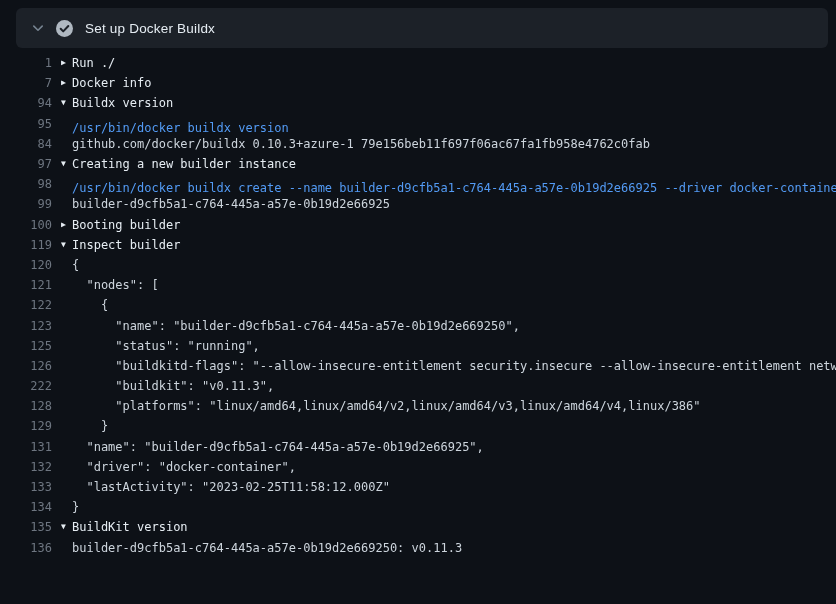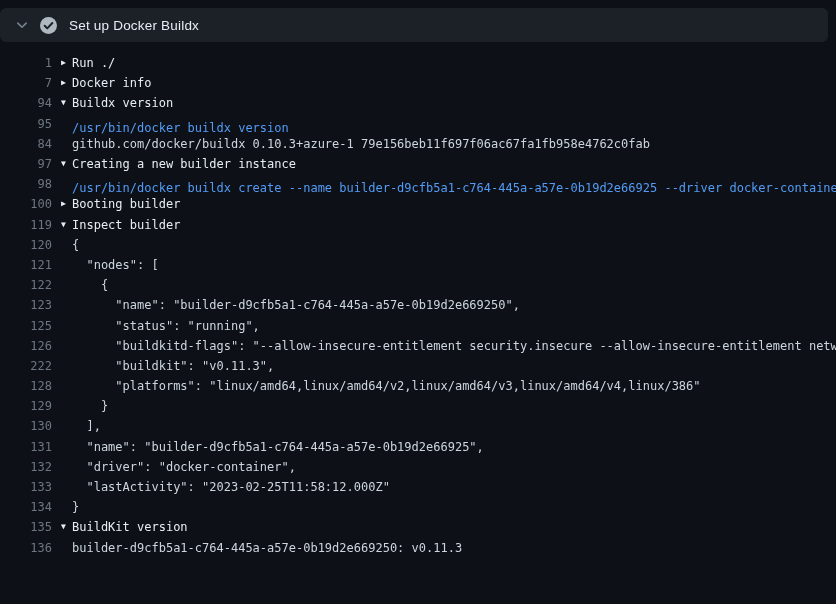--- a/index.html
+++ b/index.html
@@ -13,21 +13,21 @@
     --check-fill:#afb8c1;
   }
   *{box-sizing:border-box;}
   html,body{margin:0;padding:0;}
   body{
     width:836px;height:604px;overflow:hidden;position:relative;
     background:var(--page-bg);
     font-family:"DejaVu Sans Mono","Liberation Mono",monospace;
   }
   .step-header{
-    position:absolute;left:0;right:8px;top:8px;height:34px;
+    position:absolute;left:16px;right:8px;top:8px;height:40px;
     background:var(--header-bg);border-radius:6px;
     display:flex;align-items:center;padding:0 10px;cursor:pointer;
   }
   .chev{width:16px;height:16px;margin:0 10px 0 4px;display:flex;align-items:center;justify-content:center;}
   .statuscircle{width:17px;height:17px;margin-right:12px;display:flex;align-items:center;justify-content:center;}
   .step-title{
     font-family:"Liberation Sans","DejaVu Sans",sans-serif;
     font-size:13.5px;color:var(--title-color);letter-spacing:.2px;
   }
   .log{
@@ -70,31 +70,31 @@
 </div>
 
 <div class="log">
     <div class="line group"><span class="num">1</span><span class="arrow">▶</span><span class="text grouptitle">Run ./</span></div>
     <div class="line group"><span class="num">7</span><span class="arrow">▶</span><span class="text grouptitle">Docker info</span></div>
     <div class="line group"><span class="num">94</span><span class="arrow">▼</span><span class="text grouptitle">Buildx version</span></div>
     <div class="line"><span class="num">95</span><span class="arrow"></span><span class="text cmd">/usr/bin/docker buildx version</span></div>
     <div class="line"><span class="num">84</span><span class="arrow"></span><span class="text">github.com/docker/buildx 0.10.3+azure-1 79e156beb11f697f06ac67fa1fb958e4762c0fab</span></div>
     <div class="line group"><span class="num">97</span><span class="arrow">▼</span><span class="text grouptitle">Creating a new builder instance</span></div>
     <div class="line"><span class="num">98</span><span class="arrow"></span><span class="text cmd">/usr/bin/docker buildx create --name builder-d9cfb5a1-c764-445a-a57e-0b19d2e66925 --driver docker-container</span></div>
+    <div class="line"><span class="num">99</span><span class="arrow"></span><span class="text">builder-d9cfb5a1-c764-445a-a57e-0b19d2e66925</span></div>
     <div class="line group"><span class="num">100</span><span class="arrow">▶</span><span class="text grouptitle">Booting builder</span></div>
     <div class="line group"><span class="num">119</span><span class="arrow">▼</span><span class="text grouptitle">Inspect builder</span></div>
     <div class="line"><span class="num">120</span><span class="arrow"></span><span class="text">{</span></div>
     <div class="line"><span class="num">121</span><span class="arrow"></span><span class="text">  "nodes": [</span></div>
     <div class="line"><span class="num">122</span><span class="arrow"></span><span class="text">    {</span></div>
     <div class="line"><span class="num">123</span><span class="arrow"></span><span class="text">      "name": "builder-d9cfb5a1-c764-445a-a57e-0b19d2e669250",</span></div>
     <div class="line"><span class="num">125</span><span class="arrow"></span><span class="text">      "status": "running",</span></div>
     <div class="line"><span class="num">126</span><span class="arrow"></span><span class="text">      "buildkitd-flags": "--allow-insecure-entitlement security.insecure --allow-insecure-entitlement network.host",</span></div>
     <div class="line"><span class="num">222</span><span class="arrow"></span><span class="text">      "buildkit": "v0.11.3",</span></div>
     <div class="line"><span class="num">128</span><span class="arrow"></span><span class="text">      "platforms": "linux/amd64,linux/amd64/v2,linux/amd64/v3,linux/amd64/v4,linux/386"</span></div>
     <div class="line"><span class="num">129</span><span class="arrow"></span><span class="text">    }</span></div>
-    <div class="line"><span class="num">130</span><span class="arrow"></span><span class="text">  ],</span></div>
     <div class="line"><span class="num">131</span><span class="arrow"></span><span class="text">  "name": "builder-d9cfb5a1-c764-445a-a57e-0b19d2e66925",</span></div>
     <div class="line"><span class="num">132</span><span class="arrow"></span><span class="text">  "driver": "docker-container",</span></div>
     <div class="line"><span class="num">133</span><span class="arrow"></span><span class="text">  "lastActivity": "2023-02-25T11:58:12.000Z"</span></div>
     <div class="line"><span class="num">134</span><span class="arrow"></span><span class="text">}</span></div>
     <div class="line group"><span class="num">135</span><span class="arrow">▼</span><span class="text grouptitle">BuildKit version</span></div>
     <div class="line"><span class="num">136</span><span class="arrow"></span><span class="text">builder-d9cfb5a1-c764-445a-a57e-0b19d2e669250: v0.11.3</span></div>
   </div>
 
 </body></html>

